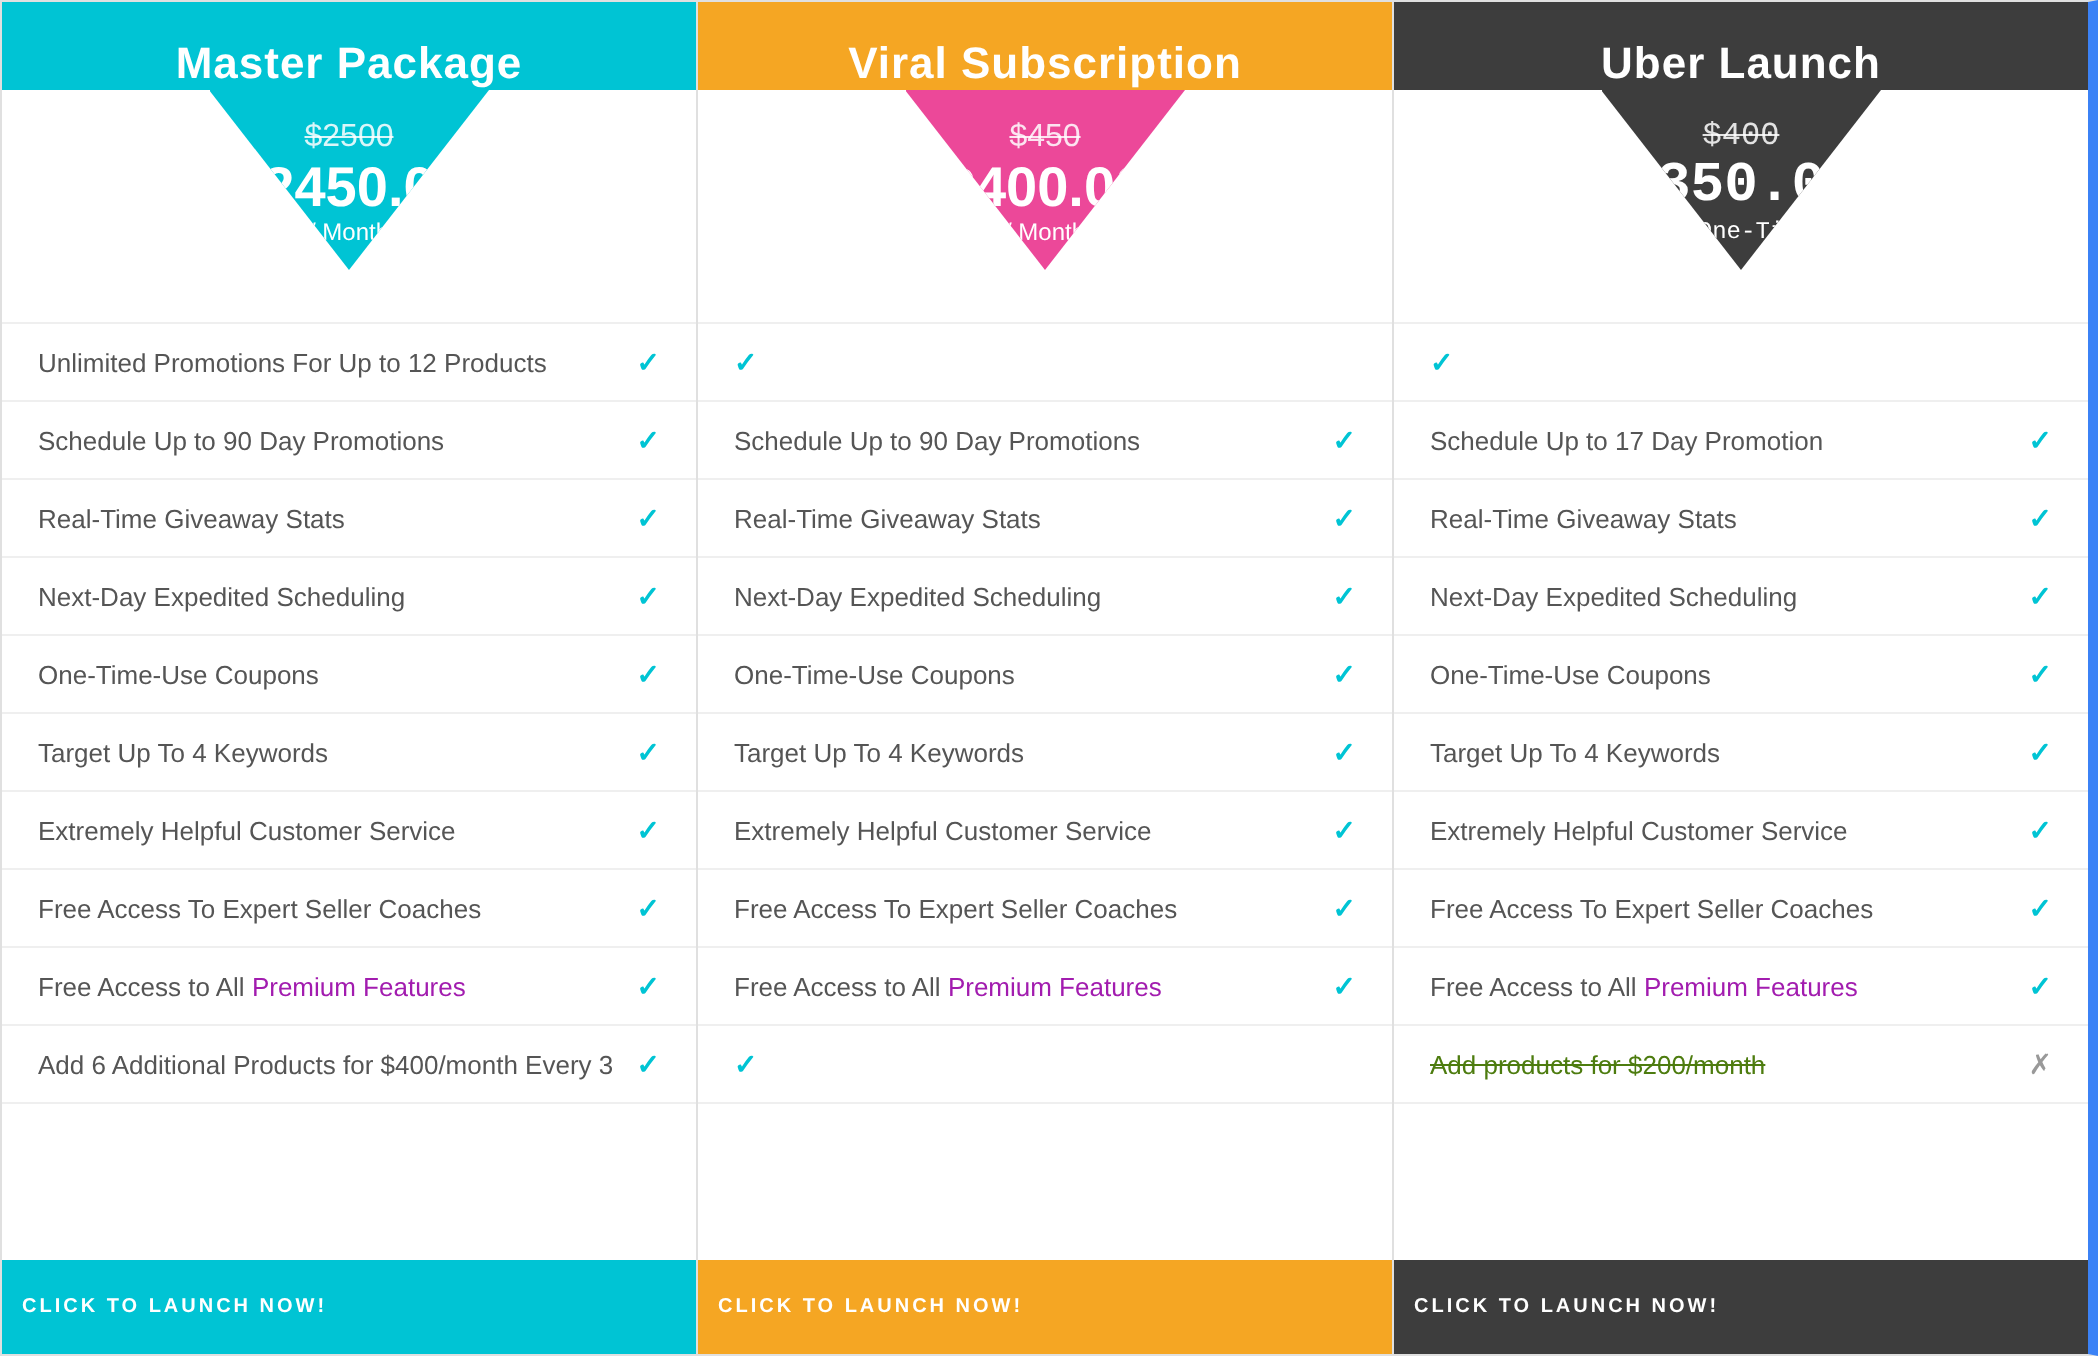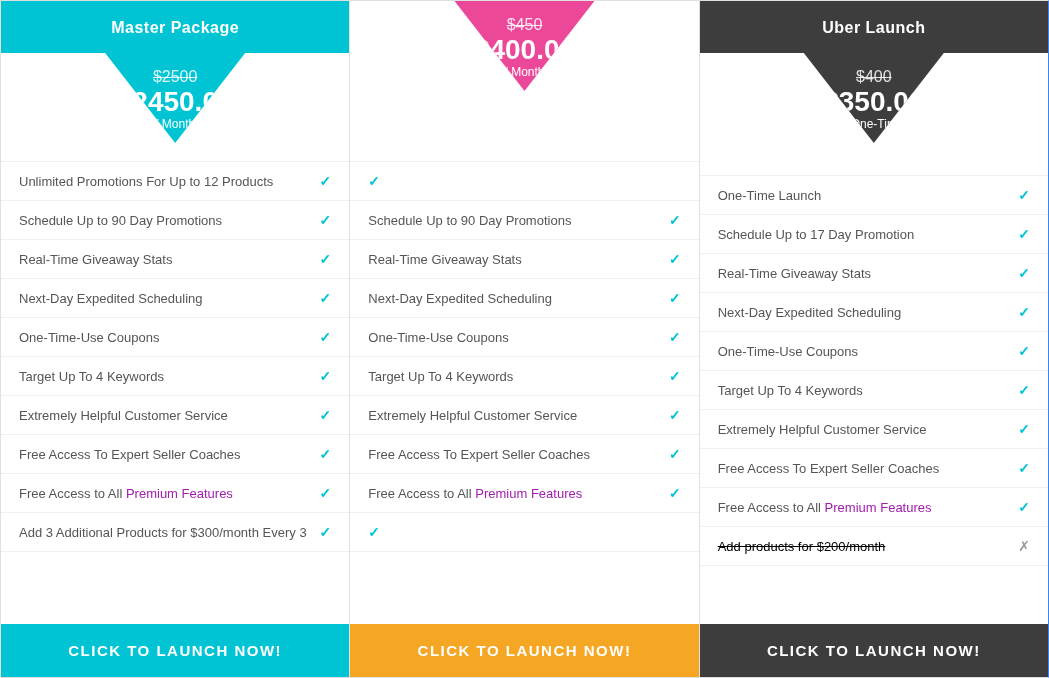--- a/index.html
+++ b/index.html
@@ -19,43 +19,42 @@
     }
     .plan {
       flex: 1;
       display: flex;
       flex-direction: column;
       border: 1px solid #e0e0e0;
       border-right: none;
       position: relative;
     }
     .plan:last-child {
-      border-right: 1px solid #3b82f6;
-      gap: 14px;
+      border-right: 5px solid #3b82f6;
     }
     .plan-header {
       display: flex;
       flex-direction: column;
       align-items: center;
       padding-bottom: 0;
       position: relative;
       min-height: 160px;
     }
     .plan-header-bg {
       width: 100%;
       padding: 18px 10px 0;
       text-align: center;
       position: relative;
     }
     .plan-title {
-      font-size: 16px;
+      font-size: 22px;
       font-weight: bold;
       color: #fff;
       letter-spacing: 0.5px;
-      margin-bottom: 16px;
+      margin-bottom: 0;
     }
     
     .chevron-wrap {
       width: 100%;
       display: flex;
       justify-content: center;
       position: relative;
       height: 90px;
       overflow: visible;
     }
@@ -86,21 +85,21 @@
       font-size: 12px;
       color: #fff;
       line-height: 1.2;
     }
     
     .plan-master .plan-header-bg { background: #00c4d4; }
     .plan-master .chevron-shape { background: #00c4d4; }
     .plan-viral .plan-header-bg { background: #f5a623; }
     .plan-viral .chevron-shape { background: #ec4899; }
     .plan-uber .plan-header-bg { background: #3d3d3d; }
-    .plan-uber .chevron-shape { background: #3d3d3d; }
+    .plan-uber .chevron-shape { background: #3d3d3d; font-family: Liberation Mono, monospace; }
 
     
     .features-list {
       flex: 1;
       display: flex;
       flex-direction: column;
       background: #fff;
     }
     .feature-row {
       display: flex;
@@ -123,34 +122,34 @@
       text-decoration: none;
     }
     .feature-check {
       font-size: 14px;
       font-weight: bold;
     }
     .check-yes { color: #00c4d4; }
     .check-no { color: #999; font-weight: normal; }
     .strikethrough-text {
       text-decoration: line-through;
-      color: #000000;
+      color: #4d7c0f;
     }
 
     
     .cta-button {
       width: 100%;
       padding: 18px 10px;
-      font-size: 15px;
+      font-size: 10px;
       font-weight: bold;
       letter-spacing: 1.5px;
       color: #fff;
       border: none;
       cursor: pointer;
-      text-align: center;
+      text-align: left;
       text-transform: uppercase;
     }
     .plan-master .cta-button { background: #00c4d4; }
     .plan-viral .cta-button { background: #f5a623; }
     .plan-uber .cta-button { background: #3d3d3d; }
   </style>
 </head>
 <body>
 
 <div class="pricing-container">
@@ -198,28 +197,31 @@
         </div>
         <div class="feature-row">
           <span class="feature-text">Free Access To Expert Seller Coaches</span>
           <span class="feature-check check-yes">✓</span>
         </div>
         <div class="feature-row">
           <span class="feature-text">Free Access to All <span class="premium-link">Premium Features</span></span>
           <span class="feature-check check-yes">✓</span>
         </div>
         <div class="feature-row">
-          <span class="feature-text">Add 3 Additional Products for $300/month Every 3</span>
+          <span class="feature-text">Add 6 Additional Products for $400/month Every 3</span>
           <span class="feature-check check-yes">✓</span>
         </div>
       </div>
       <button class="cta-button">CLICK TO LAUNCH NOW!</button>
     </div>
     <div class="plan plan-viral">
       <div class="plan-header">
+        <div class="plan-header-bg">
+          <div class="plan-title">Viral Subscription</div>
+        </div>
         <div class="chevron-wrap">
           <div class="chevron-shape">
             <div class="price-old">$450</div>
             <div class="price-new">$400.00</div>
             <div class="price-period">/ Month</div>
           </div>
         </div>
       </div>
       <div class="features-list">
         <div class="feature-row">
@@ -271,21 +273,20 @@
         <div class="chevron-wrap">
           <div class="chevron-shape">
             <div class="price-old">$400</div>
             <div class="price-new">$350.00</div>
             <div class="price-period">/ One-Time</div>
           </div>
         </div>
       </div>
       <div class="features-list">
         <div class="feature-row">
-          <span class="feature-text">One-Time Launch</span>
           <span class="feature-check check-yes">✓</span>
         </div>
         <div class="feature-row">
           <span class="feature-text">Schedule Up to 17 Day Promotion</span>
           <span class="feature-check check-yes">✓</span>
         </div>
         <div class="feature-row">
           <span class="feature-text">Real-Time Giveaway Stats</span>
           <span class="feature-check check-yes">✓</span>
         </div>

